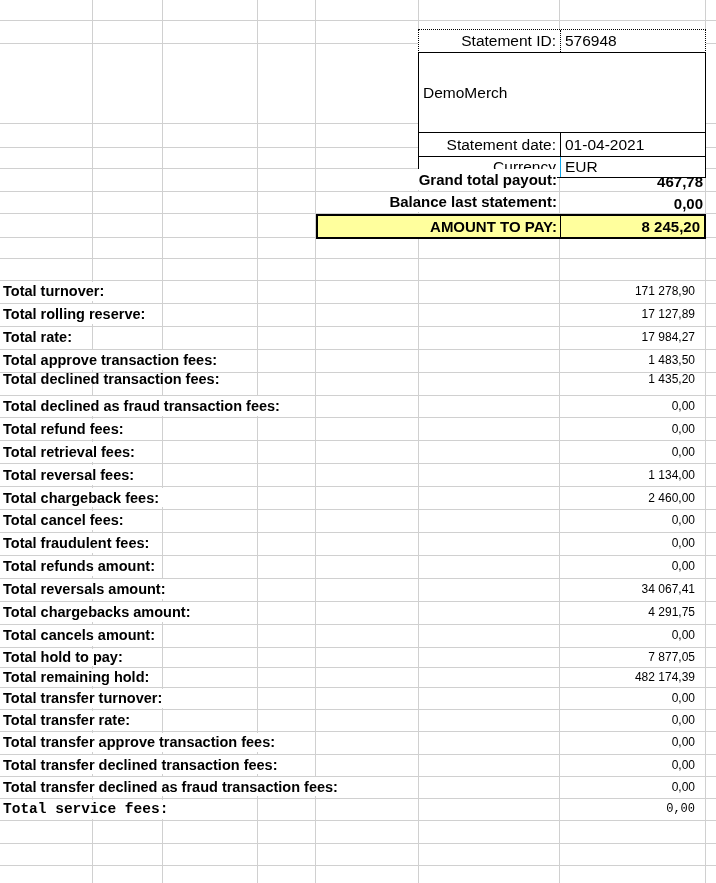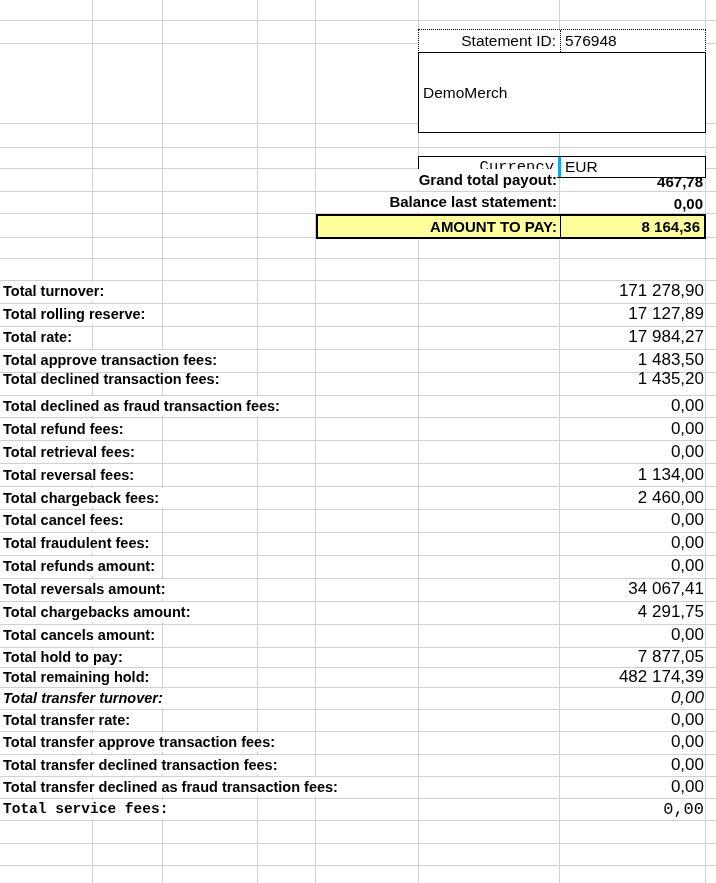--- a/index.html
+++ b/index.html
@@ -24,21 +24,21 @@
               padding-right: 4px; font-size: 15.5px; white-space: nowrap; }
   .hb-value { flex: 1; display: flex; align-items: center; padding-left: 4px;
               font-size: 15.5px; white-space: nowrap; }
   #row-statement-id { top: 20px; height: 24px; border: 1px dotted #000; }
   #row-statement-id .hb-label { border-right: 1px dotted #000; }
   #row-customer { top: 43px; height: 81px; border: 1px solid #000; }
   #row-customer .hb-label { border-right: 1px solid #000; }
   #row-date { top: 123px; height: 25px; border: 1px solid #000; }
   #row-date .hb-label { border-right: 1px solid #000; }
   #row-currency { top: 147px; height: 22px; border: 1px solid #000; }
-  #row-currency .hb-label { border-right: 3px solid #0ea5e9; font-family: Liberation Mono, monospace; }
+  #row-currency .hb-label { border-right: 1px solid #0ea5e9; }
 
   
   .sum-row { position: absolute; left: 0; width: 716px; height: 22.5px; z-index: 2; }
   .sum-label { position: absolute; right: 159px; top: 1px; bottom: 1px; background: #fff;
                display: flex; align-items: center; padding-left: 6px;
                font-weight: 700; font-size: 15px; white-space: nowrap; }
   .sum-value { position: absolute; right: 13px; top: 4px; bottom: 0; display: flex;
                align-items: center; font-weight: 700; font-size: 15px; }
   #row-grand-total { top: 168px; }
   #row-balance { top: 190.5px; }
@@ -50,22 +50,22 @@
   .atp-label { position: absolute; right: 147px; top: 0; bottom: 0; display: flex;
                align-items: center; font-weight: 700; font-size: 15px; white-space: nowrap; }
   .atp-value { position: absolute; right: 4px; top: 0; bottom: 0; display: flex;
                align-items: center; font-weight: 700; font-size: 15px; }
 
   
   .t-row { position: absolute; left: 0; width: 716px; z-index: 2; }
   .t-label { position: absolute; left: 0; top: 1.5px; bottom: 1.5px; background: #fff;
              display: flex; align-items: center; padding: 0 6px 0 3px;
              font-weight: 700; font-size: 14.5px; white-space: nowrap; }
-  .t-value { position: absolute; right: 12px; top: 0; bottom: 0; display: flex;
-             align-items: center; font-size: 17px; white-space: nowrap; }
+  .t-value { position: absolute; right: 21px; top: 0; bottom: 0; display: flex;
+             align-items: center; font-size: 12px; white-space: nowrap; }
 </style>
 </head>
 <body>
 
 <div class="sheet" id="sheet" style="--highlight: #ffff9d; --grid: #d0d0d0;">
 
   <div id="gridlines">
       <div class="gl-v" style="left: 92px;"></div>
       <div class="gl-v" style="left: 162px;"></div>
       <div class="gl-v" style="left: 257px;"></div>
@@ -111,38 +111,42 @@
       <div class="gl-h" style="top: 865px;"></div>
     </div>
 
   <div class="hb" id="row-statement-id">
     <div class="hb-label">Statement ID:</div>
     <div class="hb-value">576948</div>
   </div>
   <div class="hb" id="row-customer">
     <div class="hb-value">DemoMerch</div>
   </div>
+  <div class="hb" id="row-date">
+    <div class="hb-label">Statement date:</div>
+    <div class="hb-value">01-04-2021</div>
+  </div>
   <div class="hb" id="row-currency">
     <div class="hb-label">Currency</div>
     <div class="hb-value">EUR</div>
   </div>
 
   <div class="sum-row" id="row-grand-total">
     <div class="sum-label">Grand total payout:</div>
     <div class="sum-value">467,78</div>
   </div>
   <div class="sum-row" id="row-balance">
     <div class="sum-label">Balance last statement:</div>
     <div class="sum-value">0,00</div>
   </div>
 
   <div id="amount-box">
     <div class="atp-divider"></div>
     <div class="atp-label">AMOUNT TO PAY:</div>
-    <div class="atp-value">8 164,36</div>
+    <div class="atp-value">8 245,20</div>
   </div>
 
 <div class="t-row" style="top: 280px; height: 22.9px;">
       <div class="t-label">Total turnover:</div>
       <div class="t-value">171 278,90</div>
     </div>
     <div class="t-row" style="top: 302.9px; height: 22.9px;">
       <div class="t-label">Total rolling reserve:</div>
       <div class="t-value">17 127,89</div>
     </div>
@@ -203,21 +207,21 @@
       <div class="t-value">0,00</div>
     </div>
     <div class="t-row" style="top: 647px; height: 20px;">
       <div class="t-label">Total hold to pay:</div>
       <div class="t-value">7 877,05</div>
     </div>
     <div class="t-row" style="top: 667px; height: 20px;">
       <div class="t-label">Total remaining hold:</div>
       <div class="t-value">482 174,39</div>
     </div>
-    <div class="t-row" style="top: 687px; height: 22.2px; font-style: italic;">
+    <div class="t-row" style="top: 687px; height: 22.2px;">
       <div class="t-label">Total transfer turnover:</div>
       <div class="t-value">0,00</div>
     </div>
     <div class="t-row" style="top: 709.2px; height: 22.2px;">
       <div class="t-label">Total transfer rate:</div>
       <div class="t-value">0,00</div>
     </div>
     <div class="t-row" style="top: 731.4px; height: 22.2px;">
       <div class="t-label">Total transfer approve transaction fees:</div>
       <div class="t-value">0,00</div>

